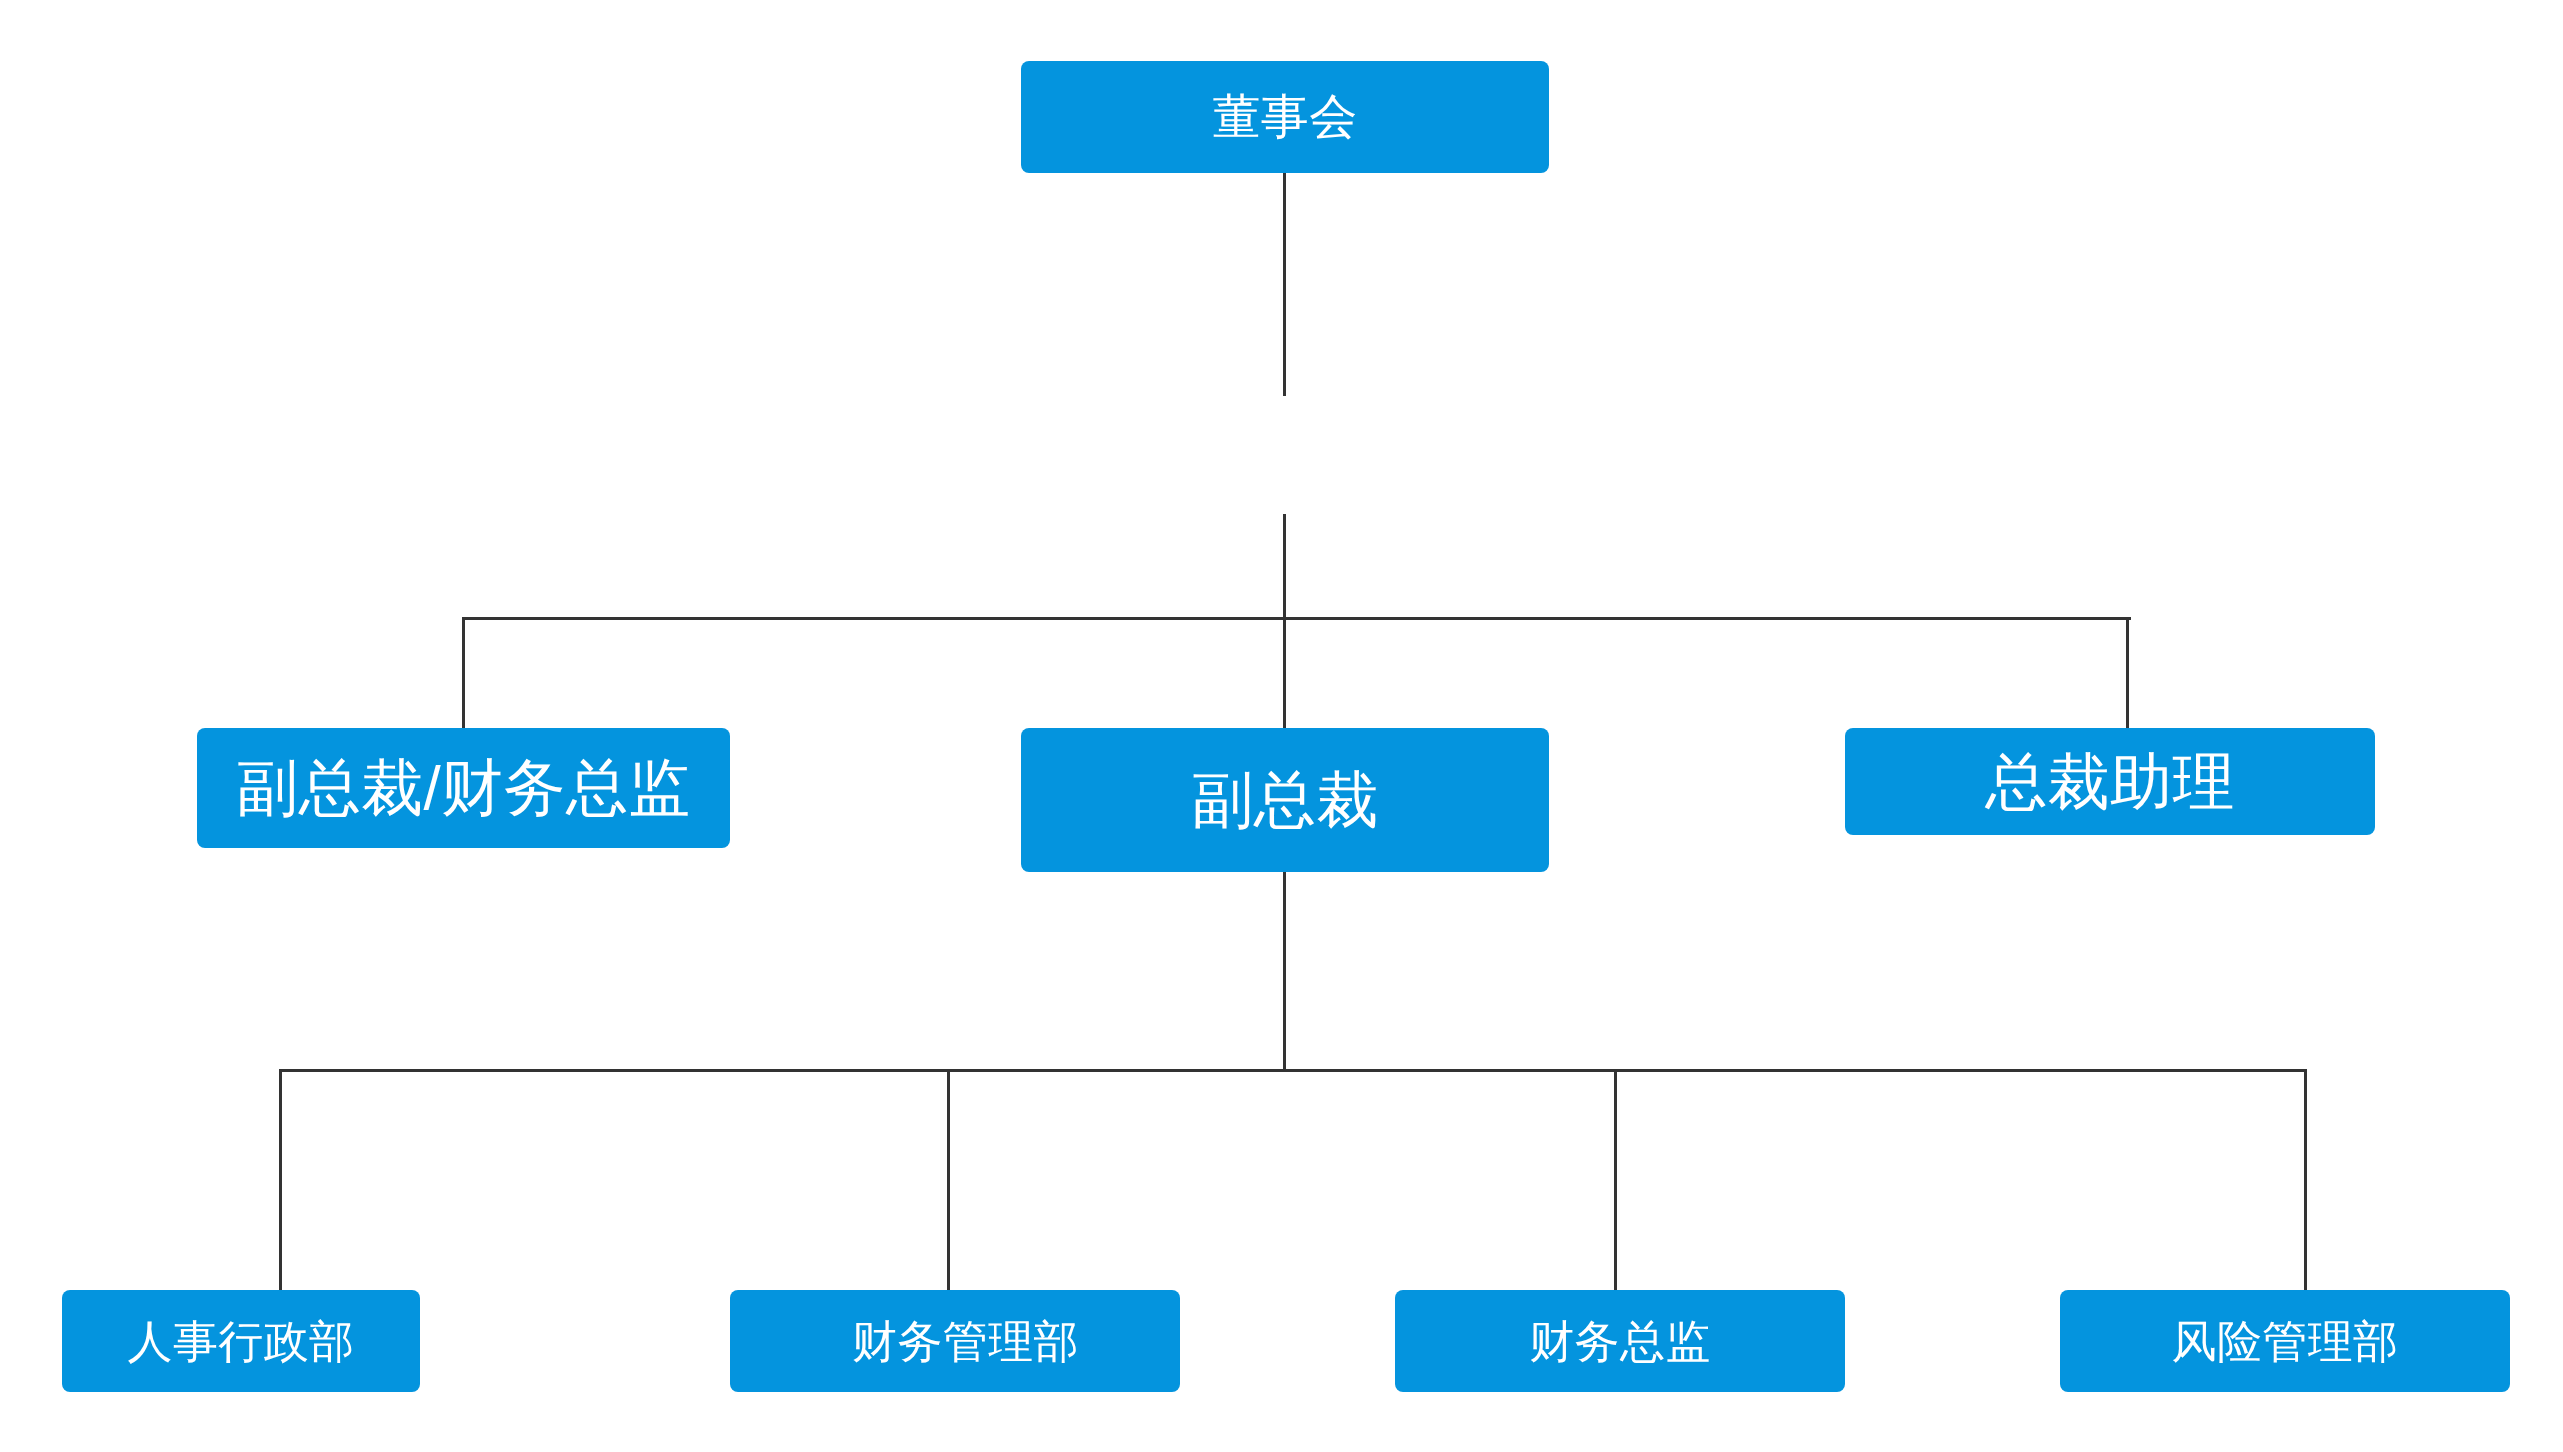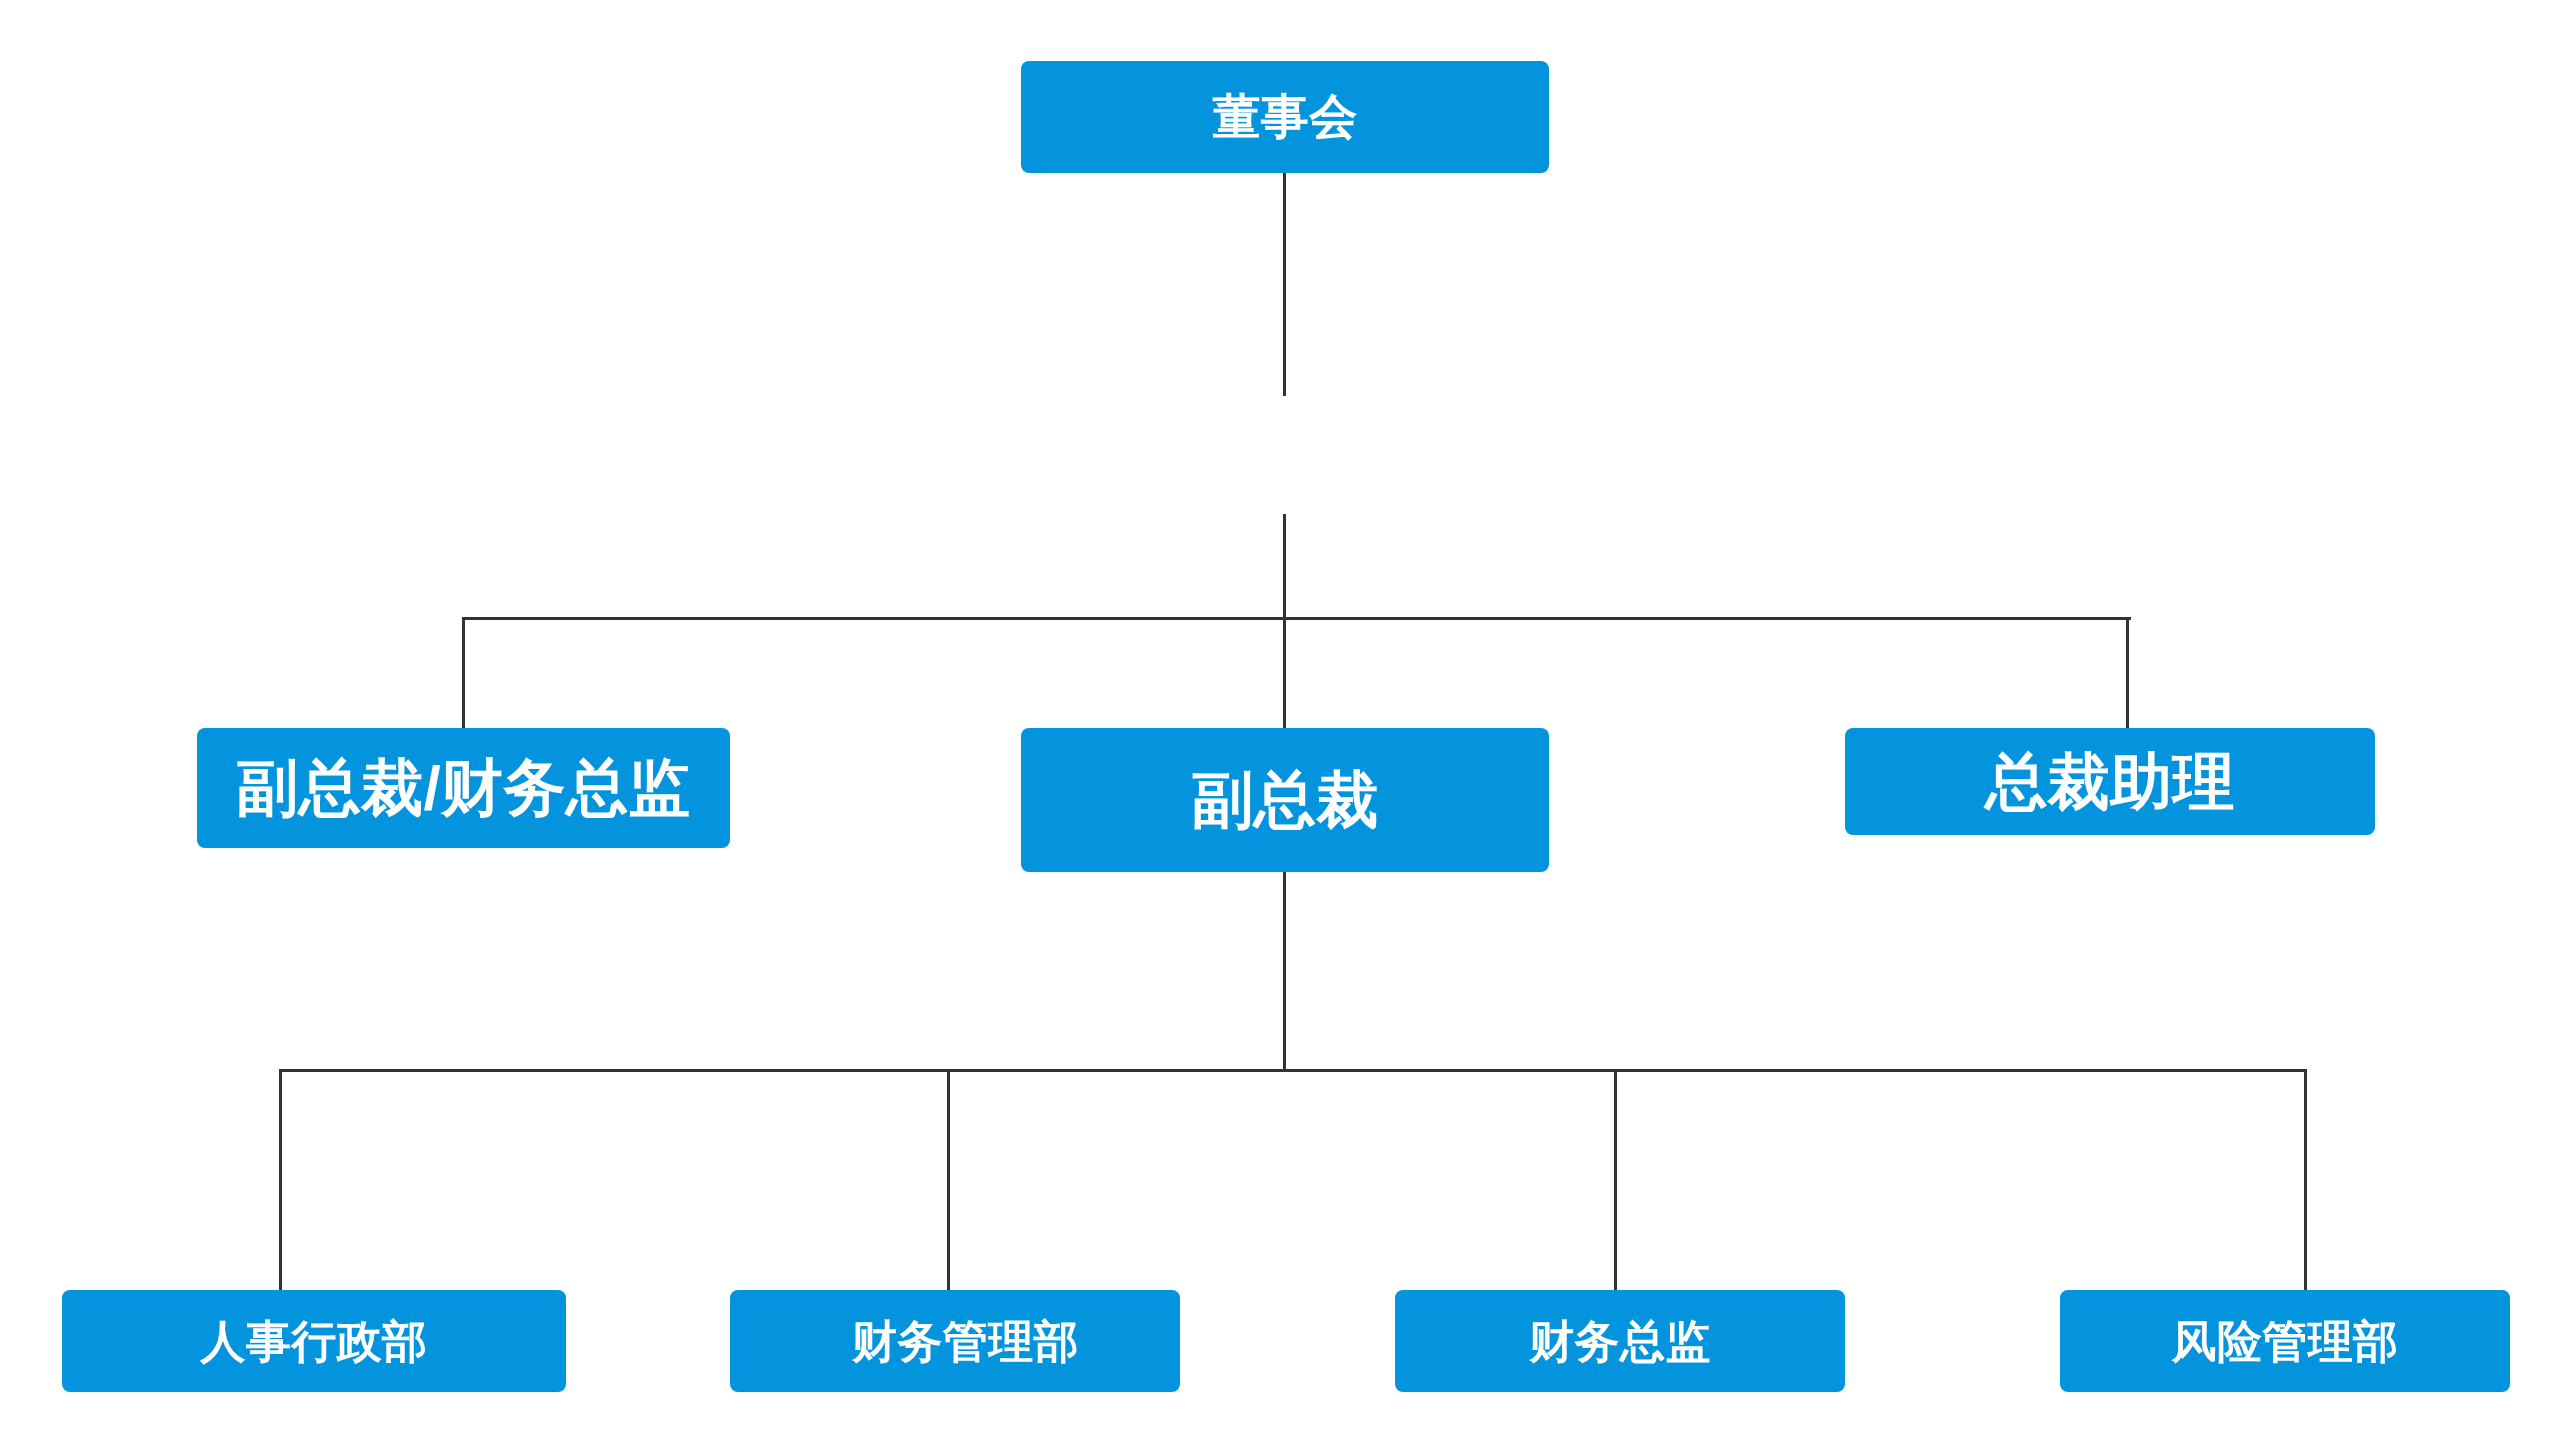--- a/index.html
+++ b/index.html
@@ -19,21 +19,21 @@
     box-sizing:border-box;
     background:#0494de;
     border-radius:8px;
     display:flex;
     align-items:center;
     justify-content:center;
     z-index:3;
   }
   .node-label {
     color:#ffffff;
-    font-weight:700;
+    font-weight:400;
     letter-spacing:0.4px;
     line-height:1;
     white-space:nowrap;
     user-select:none;
   }
   .lvl1 .node-label { font-size:48px; }
   .lvl2 .node-label { font-size:48px; }
   .lvl3 .node-label { font-size:62px; }
   .lvl4 .node-label { font-size:45px; }
 
@@ -84,21 +84,21 @@
   </div>
 
   <div class="node lvl3" style="left:1021px; top:728px; width:528px; height:144px;">
     <span class="node-label">副总裁</span>
   </div>
 
   <div class="node lvl3" style="left:1845px; top:728px; width:530px; height:107px;">
     <span class="node-label">总裁助理</span>
   </div>
 
-  <div class="node lvl4" style="left:62px; top:1290px; width:504px; height:102px;">
+  <div class="node lvl4" style="left:62px; top:1290px; width:358px; height:102px;">
     <span class="node-label">人事行政部</span>
   </div>
 
   <div class="node lvl4" style="left:730px; top:1290px; width:450px; height:102px;padding-left:21px;">
     <span class="node-label">财务管理部</span>
   </div>
 
   <div class="node lvl4" style="left:1395px; top:1290px; width:450px; height:102px;">
     <span class="node-label">财务总监</span>
   </div>

